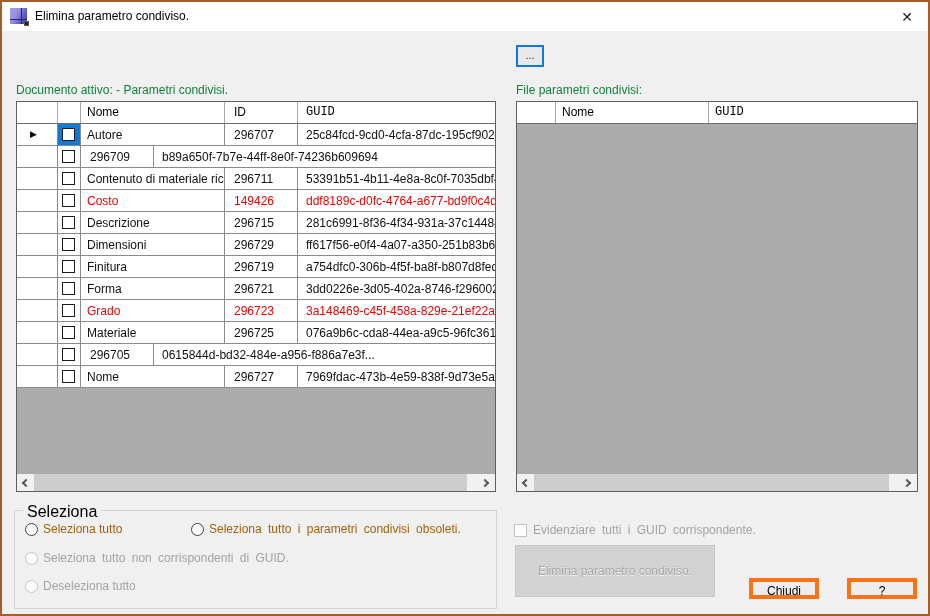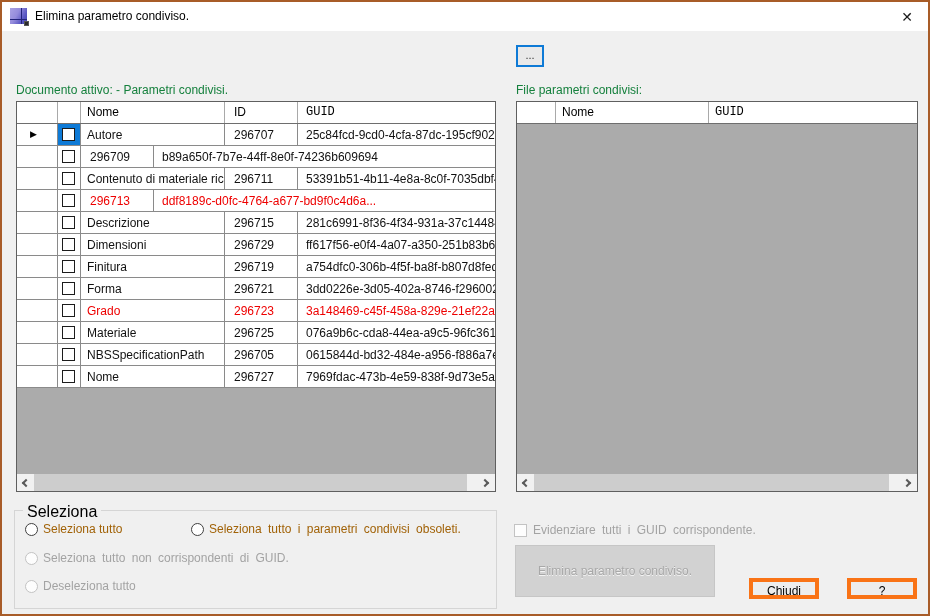--- a/index.html
+++ b/index.html
@@ -160,21 +160,22 @@
           </div>
           <div class="cell txt c-name">Contenuto di materiale ricicl...</div>
           <div class="cell txt c-id">296711</div>
           <div class="cell txt c-guid">53391b51-4b11-4e8a-8c0f-7035dbf45...</div>
         </div>
         <div class="grid-row red">
           <div class="cell c-rowhdr"></div>
           <div class="cell c-chk">
             <span class="box"></span>
           </div>
-          <div class="cell txt c-id">296713</div>
+          <div class="cell txt c-name">Costo</div>
+          <div class="cell txt c-id">149426</div>
           <div class="cell txt c-guid">ddf8189c-d0fc-4764-a677-bd9f0c4d6a...</div>
         </div>
         <div class="grid-row">
           <div class="cell c-rowhdr"></div>
           <div class="cell c-chk">
             <span class="box"></span>
           </div>
           <div class="cell txt c-name">Descrizione</div>
           <div class="cell txt c-id">296715</div>
           <div class="cell txt c-guid">281c6991-8f36-4f34-931a-37c14484e...</div>
@@ -222,21 +223,20 @@
           </div>
           <div class="cell txt c-name">Materiale</div>
           <div class="cell txt c-id">296725</div>
           <div class="cell txt c-guid">076a9b6c-cda8-44ea-a9c5-96fc3614b...</div>
         </div>
         <div class="grid-row">
           <div class="cell c-rowhdr"></div>
           <div class="cell c-chk">
             <span class="box"></span>
           </div>
-          <div class="cell txt c-name">NBSSpecificationPath</div>
           <div class="cell txt c-id">296705</div>
           <div class="cell txt c-guid">0615844d-bd32-484e-a956-f886a7e3f...</div>
         </div>
         <div class="grid-row">
           <div class="cell c-rowhdr"></div>
           <div class="cell c-chk">
             <span class="box"></span>
           </div>
           <div class="cell txt c-name">Nome</div>
           <div class="cell txt c-id">296727</div>

